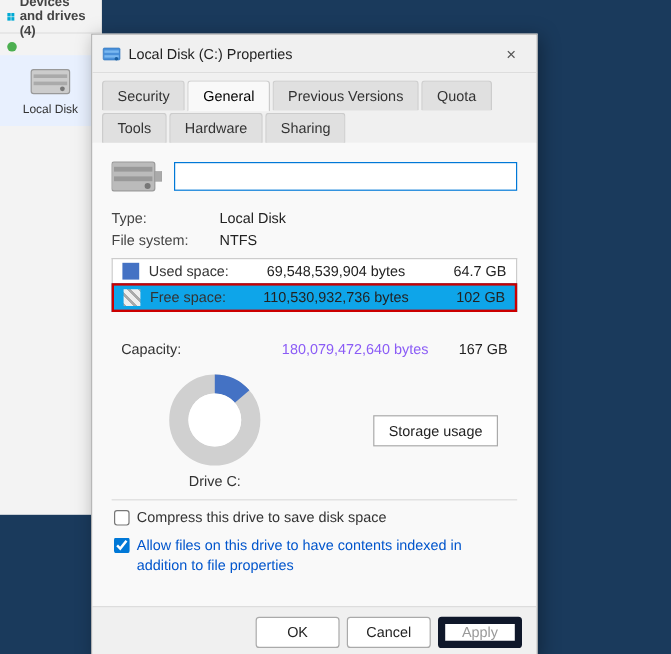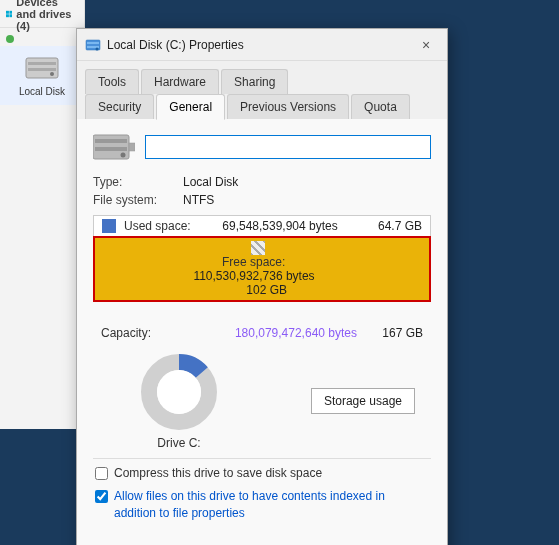--- a/index.html
+++ b/index.html
@@ -407,30 +407,30 @@
         <rect x="2" y="5" width="12" height="2" fill="#7ab8f0"></rect>
         <rect x="2" y="9" width="12" height="2" fill="#7ab8f0"></rect>
         <circle cx="12" cy="12" r="1.5" fill="#1a5fa0"></circle>
       </svg>
       <span class="dialog-title-text">Local Disk (C:) Properties</span>
     </div>
     <button class="dialog-close-btn">×</button>
   </div>
 
   <div class="tabs-container">
-    <div class="tabs-row" style="margin-top:2px;">
-      <div class="tab">Tools</div>
-      <div class="tab">Hardware</div>
-      <div class="tab">Sharing</div>
-    </div>
     <div class="tabs-row">
       <div class="tab">Security</div>
       <div class="tab active">General</div>
       <div class="tab">Previous Versions</div>
       <div class="tab">Quota</div>
+    </div>
+    <div class="tabs-row" style="margin-top:2px;">
+      <div class="tab">Tools</div>
+      <div class="tab">Hardware</div>
+      <div class="tab">Sharing</div>
     </div>
   </div>
 
   <div class="dialog-content">
 
     <div class="drive-header">
       <svg width="42" height="32" viewBox="0 0 42 32">
         <rect x="0" y="4" width="36" height="24" rx="2" fill="#bbb" stroke="#999" stroke-width="1"></rect>
         <rect x="2" y="8" width="32" height="4" fill="#999"></rect>
         <rect x="2" y="16" width="32" height="4" fill="#999"></rect>
@@ -454,21 +454,21 @@
 
     <div style="margin-bottom: 20px;">
 
       <div style="display:flex; align-items:center; padding: 3px 8px; background: white; border: 1px solid #ccc; border-bottom: none;">
         <div class="used-box"></div>
         <span class="space-label">Used space:</span>
         <span class="space-bytes">69,548,539,904 bytes</span>
         <span class="space-gb">64.7 GB</span>
       </div>
 
-      <div style="display:flex; align-items:center; padding: 3px 8px; background: #eab308; border: 2px solid #cc0000; flex-direction: column;">
+      <div style="display:flex; align-items:center; padding: 3px 8px; background: #0ea5e9; border: 2px solid #cc0000;">
         <div class="striped-box"></div>
         <span class="space-label">Free space:</span>
         <span class="space-bytes">110,530,932,736 bytes</span>
         <span class="space-gb">102 GB</span>
       </div>
     </div>
 
     <div class="capacity-row">
       <span class="capacity-label">Capacity:</span>
       <span class="capacity-bytes">180,079,472,640 bytes</span>

